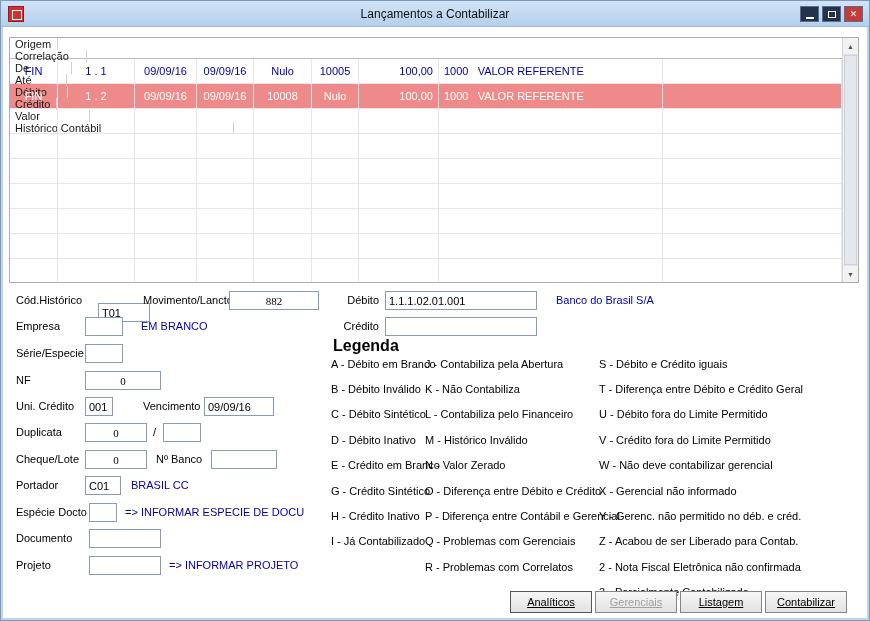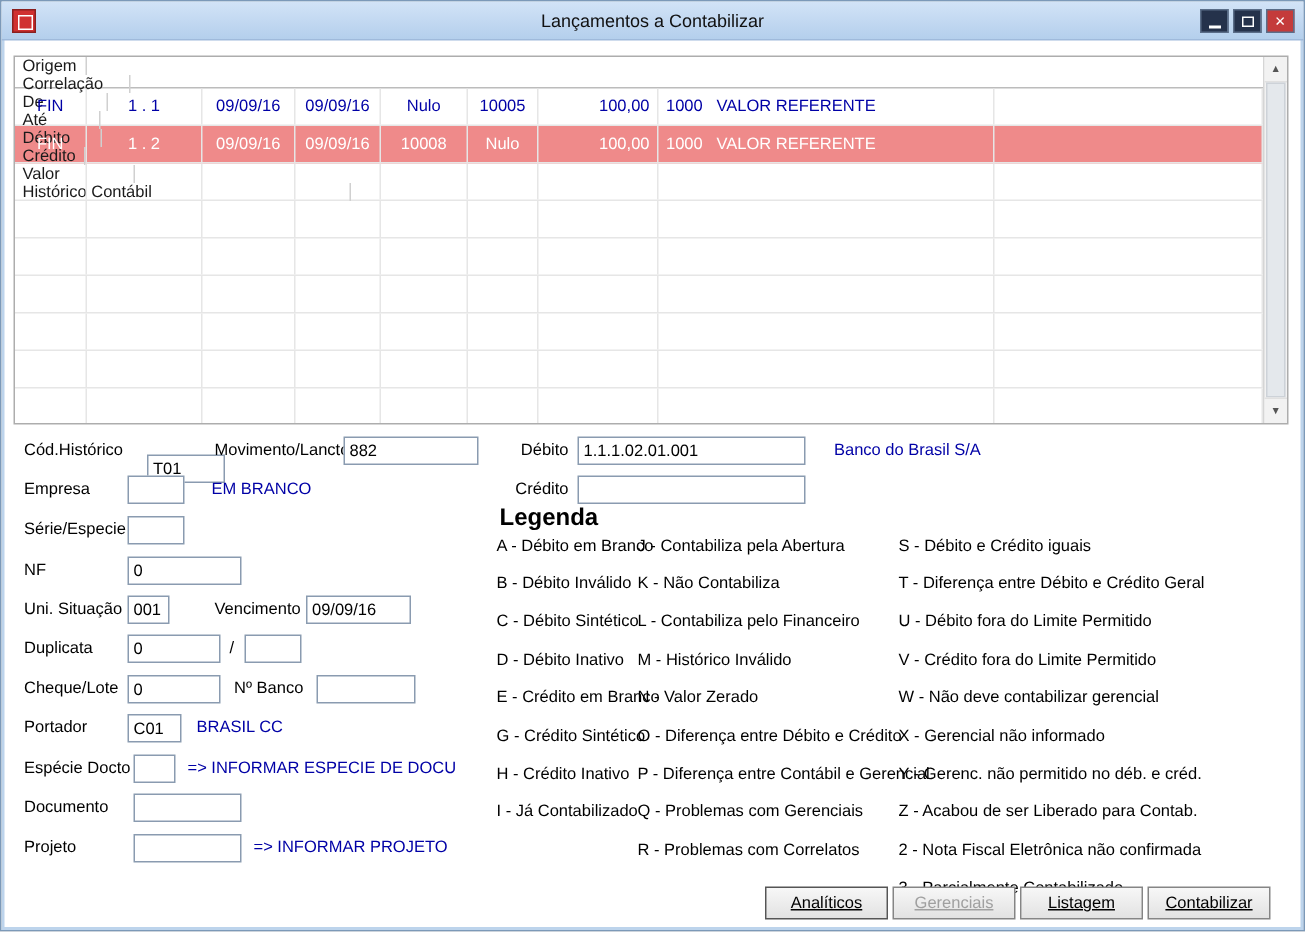--- a/index.html
+++ b/index.html
@@ -59,21 +59,21 @@
   .sb-btn { position:absolute; left:0; width:15px; height:17px; display:flex; align-items:center; justify-content:center; font-size:7px; color:#555; background:#f2f2f2; }
   .sb-up{top:0; border-bottom:1px solid #e0e0e0;} .sb-down{bottom:0; border-top:1px solid #e0e0e0;}
   .sb-thumb { position:absolute; left:1px; top:17px; bottom:17px; width:13px; background:#e4e8ec; border:1px solid #cdd2d8; }
   
   .fl { position:absolute; line-height:13px; }
   .fl.ra { text-align:right; }
   .fi {
     position:absolute; height:19px; border:1px solid #8a9bb0; background:#fff;
     font-family:inherit; font-size:11px; padding:0 3px; color:#000;
   }
-  .fi.num { text-align:left; }
+  .fi.num { text-align:center;font-family:Liberation Serif, serif; }
   .fh { position:absolute; color:#0000a6; line-height:13px; white-space:nowrap; }
   
   .legend-title { position:absolute; left:332px; top:336px; font-weight:bold; font-size:16px; }
   .lcol { position:absolute; top:350px; }
   .lc1{left:330px}.lc2{left:424px}.lc3{left:598px}
   .litem { height:25.4px; display:flex; align-items:center; white-space:nowrap; }
   
   .btn {
     position:absolute; top:590px; width:82px; height:22px;
     background:linear-gradient(#f7f7f7,#e2e2e2); border:1px solid #858585;
@@ -240,21 +240,21 @@
   <div class="fh" style="left:140px; top:319px;">EM BRANCO</div>
   <div class="fl ra" style="left:330px; top:319px; width:48px;">Crédito</div>
   <input class="fi" style="left: 384px; top: 316px; width: 152px;" value="">
 
   <div class="fl" style="left:15px; top:346px;">Série/Especie</div>
   <input class="fi" style="left: 84px; top: 343px; width: 38px;" value="">
 
   <div class="fl" style="left:15px; top:373px;">NF</div>
   <input class="fi num" style="left: 84px; top: 370px; width: 76px;" value="0">
 
-  <div class="fl" style="left:15px; top:399px;">Uni. Situação</div>
+  <div class="fl" style="left:15px; top:399px;">Uni. Crédito</div>
   <input class="fi" style="left: 84px; top: 396px; width: 28px;" value="001">
   <div class="fl" style="left:142px; top:399px;">Vencimento</div>
   <input class="fi" style="left: 203px; top: 396px; width: 70px;" value="09/09/16">
 
   <div class="fl" style="left:15px; top:425px;">Duplicata</div>
   <input class="fi num" style="left: 84px; top: 422px; width: 62px;" value="0">
   <div class="fl" style="left:152px; top:425px;">/</div>
   <input class="fi" style="left: 162px; top: 422px; width: 38px;" value="">
 
   <div class="fl" style="left:15px; top:452px;">Cheque/Lote</div>

